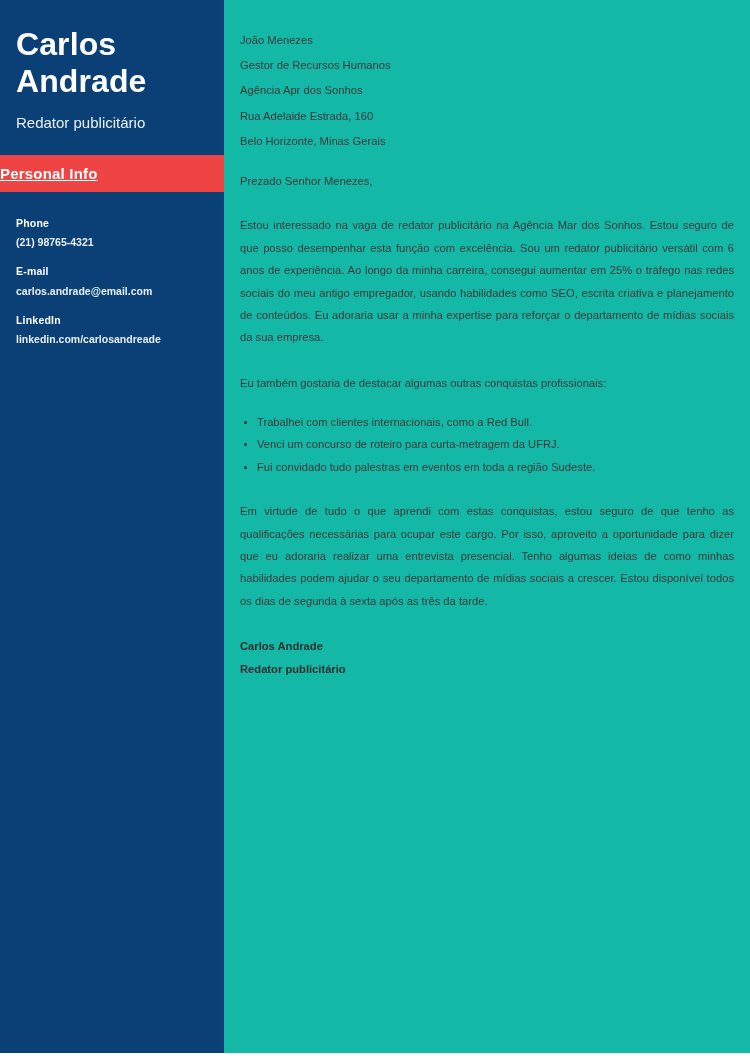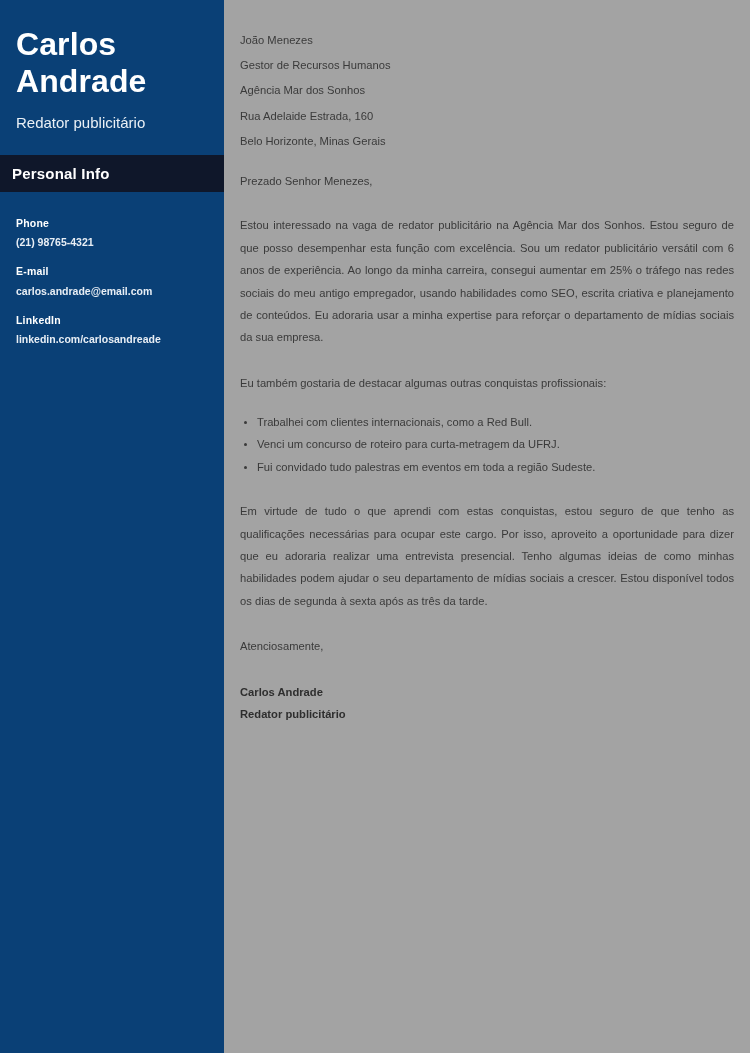--- a/index.html
+++ b/index.html
@@ -55,25 +55,26 @@
     margin-top: 14px;
     font-size: 15px;
     font-weight: normal;
     color: #eaf0f6;
     line-height: 1.2;
   }
 
   .section-band {
     margin-top: 23px;
     height: 37px;
-    background: #0f172a;
+    background: #ef4444;
     display: flex;
     align-items: center;
-    padding: 0 12px;
-    box-sizing: border-box;
+    padding: 0 0;
+    box-sizing: border-box;
+    text-decoration: underline;
   }
   .section-band-title {
     font-size: 15px;
     font-weight: bold;
     color: #ffffff;
     letter-spacing: 0.2px;
   }
 
   .contact-list {
     padding: 16px 16px 0 16px;
@@ -98,21 +99,21 @@
     word-break: break-word;
   }
 
   
   .letter {
     position: absolute;
     left: 224px;
     top: 0;
     width: 526px;
     height: 1053px;
-    background: #a3a3a3;
+    background: #14b8a6;
     box-sizing: border-box;
     padding: 28px 16px 0 16px;
   }
 
   .addr-block {
     margin-bottom: 0;
   }
   .addr-line {
     font-size: 11.2px;
     color: #3a3a3a;
@@ -219,40 +220,39 @@
       </div>
 
     </div>
   </aside>
 
   <main class="letter">
 
     <div class="addr-block">
       <div class="addr-line">João Menezes</div>
       <div class="addr-line">Gestor de Recursos Humanos</div>
-      <div class="addr-line">Agência Mar dos Sonhos</div>
+      <div class="addr-line">Agência Apr dos Sonhos</div>
       <div class="addr-line">Rua Adelaide Estrada, 160</div>
       <div class="addr-line">Belo Horizonte, Minas Gerais</div>
     </div>
 
     <div class="salutation">Prezado Senhor Menezes,</div>
 
     <p class="para">Estou interessado na vaga de redator publicitário na Agência Mar dos Sonhos. Estou seguro de que posso desempenhar esta função com excelência. Sou um redator publicitário versátil com 6 anos de experiência. Ao longo da minha carreira, consegui aumentar em 25% o tráfego nas redes sociais do meu antigo empregador, usando habilidades como SEO, escrita criativa e planejamento de conteúdos. Eu adoraria usar a minha expertise para reforçar o departamento de mídias sociais da sua empresa.</p>
 
     <div class="lead-in">Eu também gostaria de destacar algumas outras conquistas profissionais:</div>
 
     <ul class="bullets">
       <li>Trabalhei com clientes internacionais, como a Red Bull.</li>
       <li>Venci um concurso de roteiro para curta-metragem da UFRJ.</li>
       <li>Fui convidado tudo palestras em eventos em toda a região Sudeste.</li>
     </ul>
 
     <p class="para">Em virtude de tudo o que aprendi com estas conquistas, estou seguro de que tenho as qualificações necessárias para ocupar este cargo. Por isso, aproveito a oportunidade para dizer que eu adoraria realizar uma entrevista presencial. Tenho algumas ideias de como minhas habilidades podem ajudar o seu departamento de mídias sociais a crescer. Estou disponível todos os dias de segunda à sexta após as três da tarde.</p>
 
-    <div class="closing">Atenciosamente,</div>
 
     <div class="signature">
       <div class="sig-line">Carlos Andrade</div>
       <div class="sig-line">Redator publicitário</div>
     </div>
 
   </main>
 </div>
 
 </body></html>

